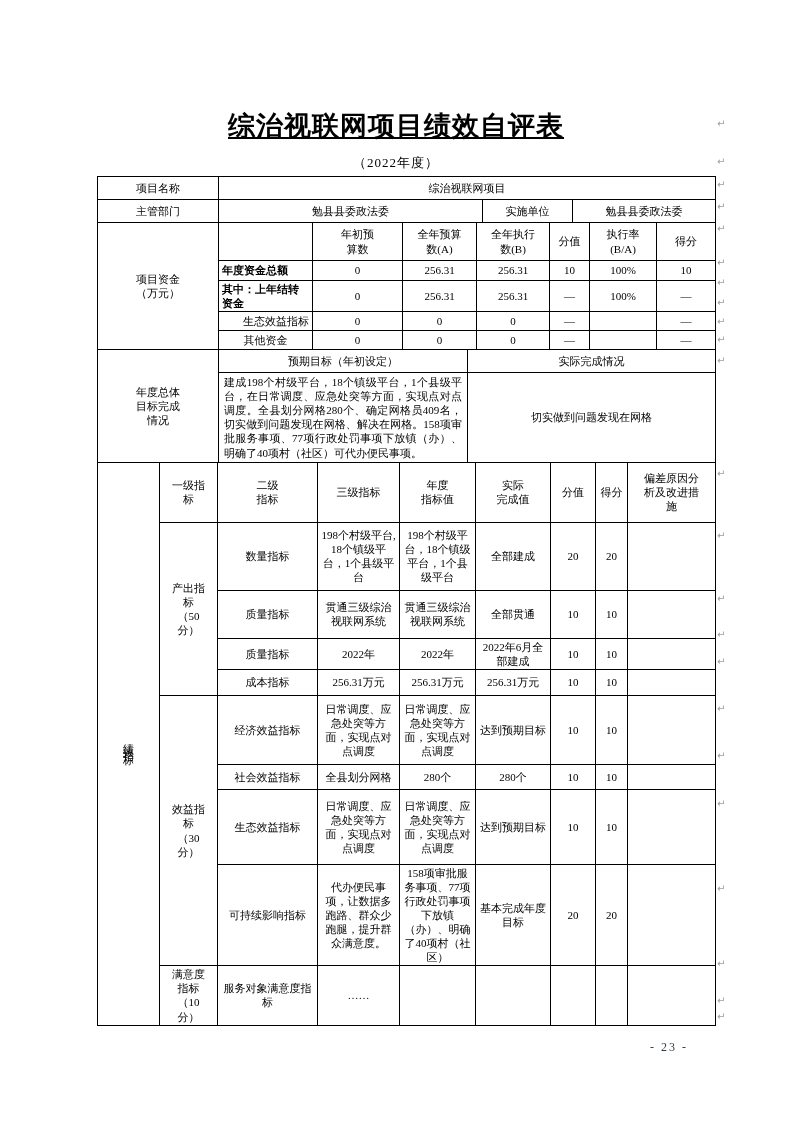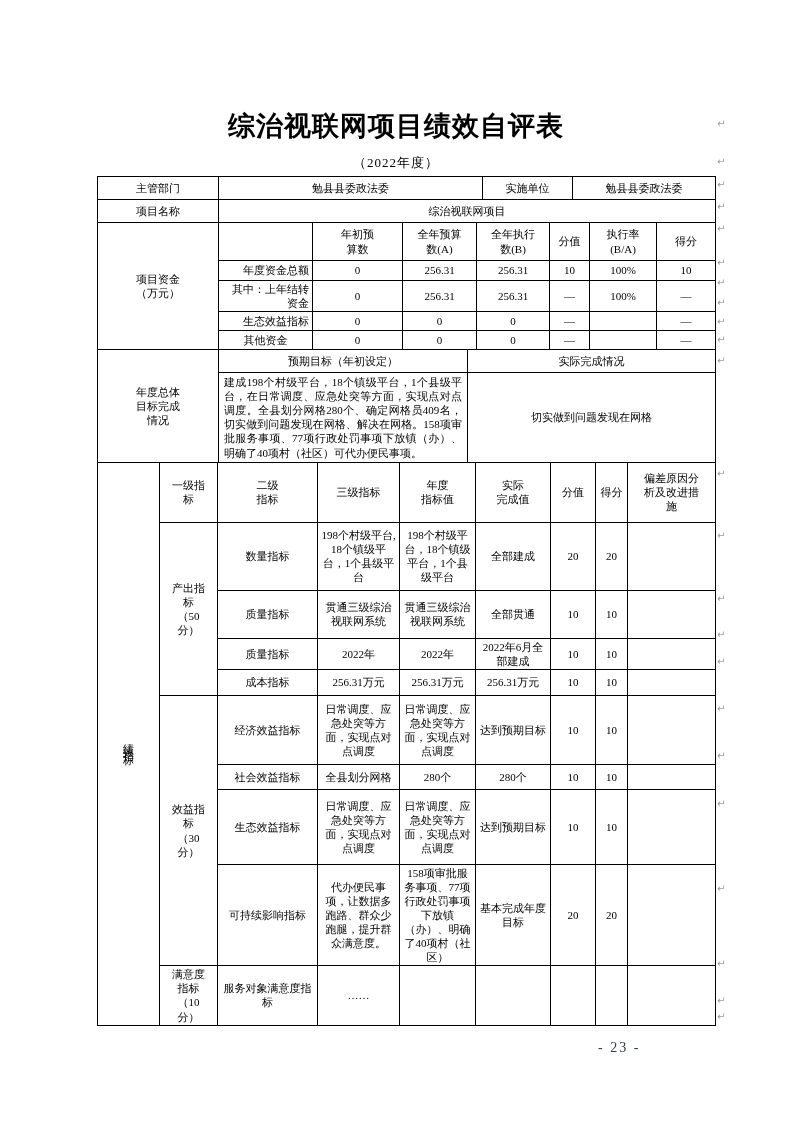--- a/index.html
+++ b/index.html
@@ -3,75 +3,75 @@
 <meta charset="utf-8">
 <style>
   html,body{margin:0;padding:0;}
   body{
     width:792px;height:1121px;position:relative;background:#ffffff;
     font-family:"Liberation Serif","DejaVu Serif",serif;color:#000;
   }
   .title{
     position:absolute;top:108px;left:0;width:792px;text-align:center;
     font-family:"Liberation Sans","DejaVu Sans",sans-serif;
-    font-weight:bold;font-size:27px;letter-spacing:1px;
+    font-weight:bold;font-size:27px;letter-spacing:1px;text-decoration:underline;
   }
   .subtitle{
     position:absolute;top:154px;left:0;width:792px;text-align:center;
     font-size:13px;font-weight:500;letter-spacing:1px;
   }
   .doc{position:absolute;left:97px;top:176px;width:618px;}
   table{border-collapse:collapse;table-layout:fixed;width:618px;margin-top:-1px;}
   table.first{margin-top:0;}
   td{
     border:1px solid #000;font-size:11px;line-height:1.28;
     text-align:center;vertical-align:middle;padding:1px 3px;
     white-space:pre-line;word-break:break-all;
   }
-  td.left{text-align:right;}
+  td.left{text-align:left;font-weight:bold;}
   td.right{text-align:right;}
   td.just{text-align:justify;padding:2px 5px;}
   .vcell span{
     writing-mode:vertical-lr;text-orientation:upright;
     letter-spacing:4px;display:inline-block;
   }
   .pmark{
     position:absolute;left:717px;color:#97a0ad;font-size:10px;
     font-family:"DejaVu Sans",sans-serif;line-height:1;
   }
   .pagenum{
-    position:absolute;top:1040px;left:598px;width:90px;text-align:left;
-    font-size:14px;color:#2f3b49;letter-spacing:2px;
+    position:absolute;top:1040px;left:598px;width:90px;text-align:right;
+    font-size:12px;color:#2f3b49;letter-spacing:2px;
   }
 </style>
 </head>
 <body>
 
 <div class="title">综治视联网项目绩效自评表</div>
 <div class="subtitle">（2022年度）</div>
 
 <div class="doc">
 
   <table class="first">
     <colgroup>
         <col style="width:121px">
         <col style="width:264px">
         <col style="width:90px">
         <col style="width:143px">
       </colgroup>
     <tbody>
         <tr style="height:23px">
+      <td>项目名称</td>
+      <td colspan="3">综治视联网项目</td>
+    </tr>
+    <tr style="height:23px">
       <td>主管部门</td>
       <td>勉县县委政法委</td>
       <td>实施单位</td>
       <td>勉县县委政法委</td>
-    </tr>
-    <tr style="height:23px">
-      <td>项目名称</td>
-      <td colspan="3">综治视联网项目</td>
     </tr>
   </tbody>
     </table>
 
   <table>
     <colgroup>
         <col style="width:121px">
         <col style="width:94px">
         <col style="width:90px">
         <col style="width:74px">

